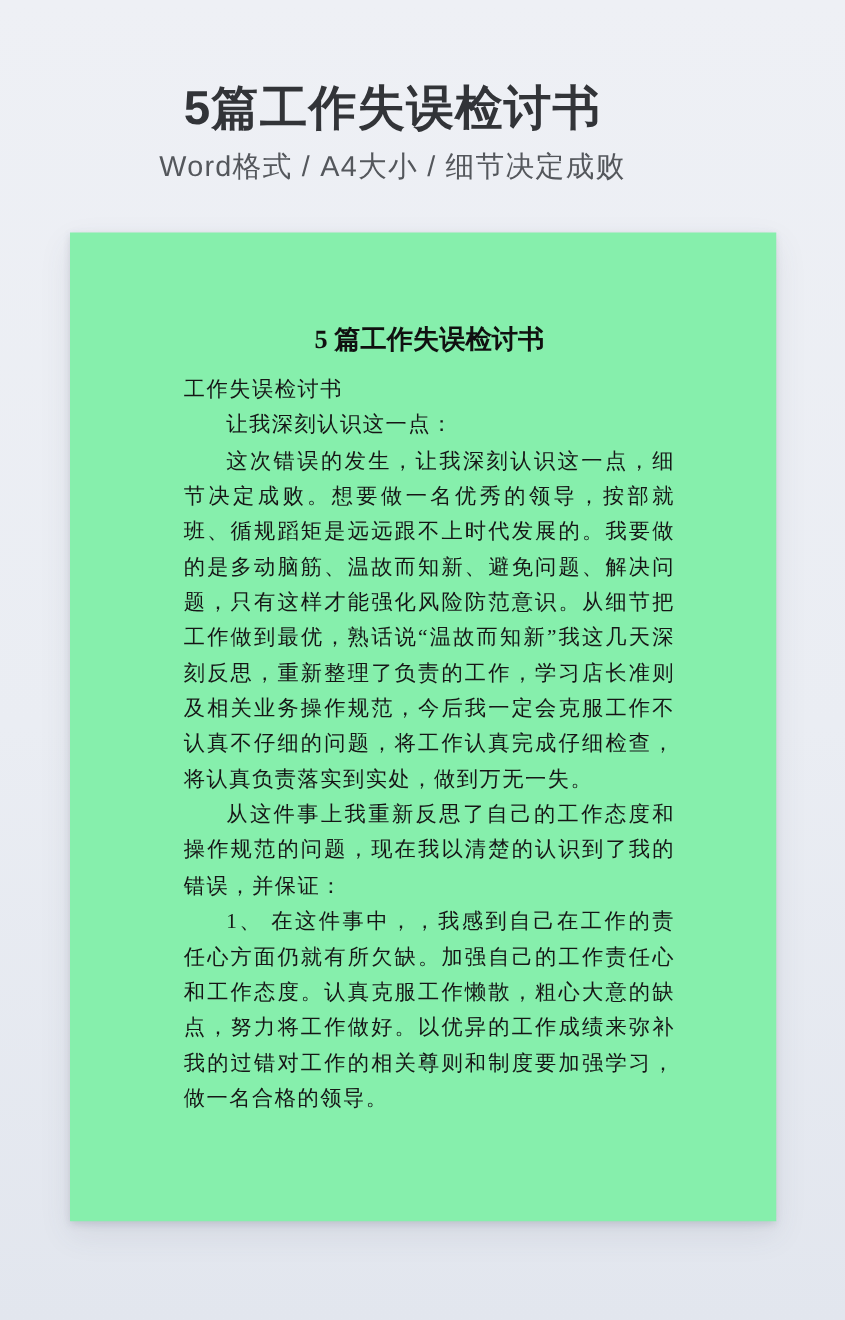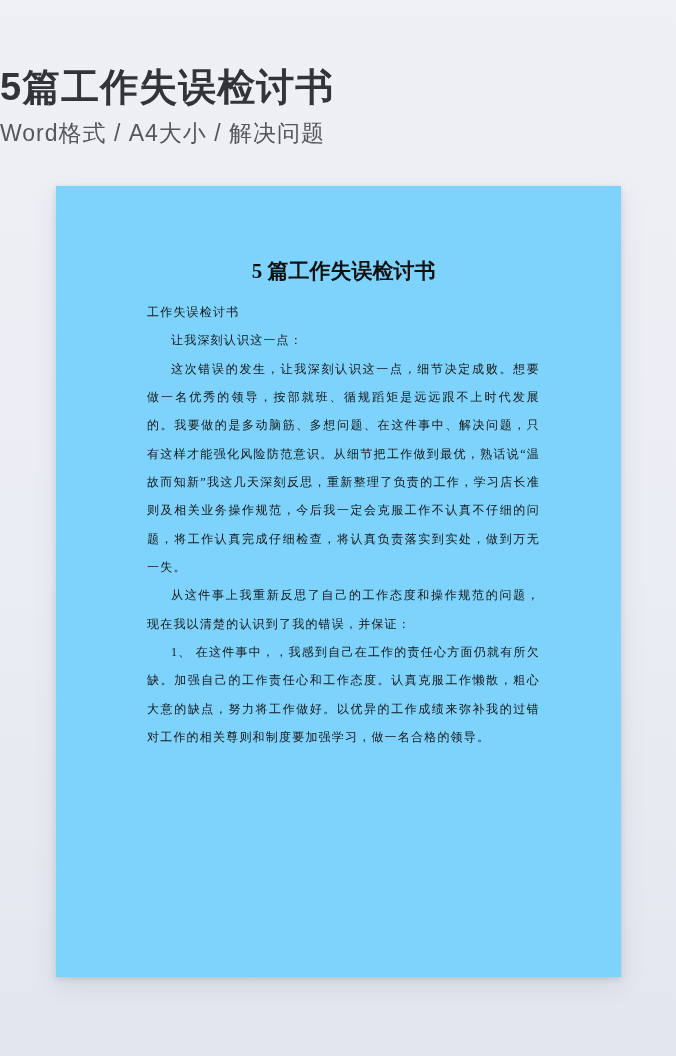--- a/index.html
+++ b/index.html
@@ -11,20 +11,21 @@
     overflow: hidden;
     background: linear-gradient(180deg, #eef0f5 0%, #eaedf3 55%, #e2e6ee 100%);
     font-family: "Liberation Sans", "DejaVu Sans", sans-serif;
   }
 
   
   .preview-header {
     position: absolute;
     top: 0; left: 0;
     width: 628px;
+    text-align: center;
   }
   .preview-title {
     margin-top: 66px;
     font-size: 38px;
     line-height: 42px;
     font-weight: 700;
     color: #323438;
     letter-spacing: 1px;
   }
   .preview-subtitle {
@@ -36,57 +37,57 @@
     letter-spacing: 1px;
   }
 
   
   .document-sheet {
     position: absolute;
     left: 56px;
     top: 186px;
     width: 565px;
     height: 791px;
-    background: #7dd3fc;
+    background: #86efac;
     box-shadow: 0 2px 6px rgba(70, 80, 100, 0.18), 0 10px 24px rgba(70, 80, 100, 0.10);
   }
   .document-body {
     padding: 70px 81px 0 91px;
     font-family: "Liberation Serif", "DejaVu Serif", serif;
     color: #161616;
   }
   .document-title {
     text-align: center;
     font-size: 21px;
     line-height: 30px;
     font-weight: 700;
     margin-bottom: 12px;
     color: #101010;
   }
   .document-body p {
-    font-size: 12px;
+    font-size: 17px;
     line-height: 28.35px;
     letter-spacing: 1.2px;
     text-align: justify;
     color: #161616;
   }
   .document-body p.indent { text-indent: 2em; }
 </style>
 </head>
 <body>
 
 <div class="preview-header">
   <div class="preview-title">5篇工作失误检讨书</div>
-  <div class="preview-subtitle">Word格式 / A4大小 / 解决问题</div>
+  <div class="preview-subtitle">Word格式 / A4大小 / 细节决定成败</div>
 </div>
 
 <div class="document-sheet">
   <div class="document-body">
     <div class="document-title">5 篇工作失误检讨书</div>
     <div id="paragraphs">
         <p>工作失误检讨书</p>
         <p class="indent">让我深刻认识这一点：</p>
-        <p class="indent">这次错误的发生，让我深刻认识这一点，细节决定成败。想要做一名优秀的领导，按部就班、循规蹈矩是远远跟不上时代发展的。我要做的是多动脑筋、多想问题、在这件事中、解决问题，只有这样才能强化风险防范意识。从细节把工作做到最优，熟话说“温故而知新”我这几天深刻反思，重新整理了负责的工作，学习店长准则及相关业务操作规范，今后我一定会克服工作不认真不仔细的问题，将工作认真完成仔细检查，将认真负责落实到实处，做到万无一失。</p>
+        <p class="indent">这次错误的发生，让我深刻认识这一点，细节决定成败。想要做一名优秀的领导，按部就班、循规蹈矩是远远跟不上时代发展的。我要做的是多动脑筋、温故而知新、避免问题、解决问题，只有这样才能强化风险防范意识。从细节把工作做到最优，熟话说“温故而知新”我这几天深刻反思，重新整理了负责的工作，学习店长准则及相关业务操作规范，今后我一定会克服工作不认真不仔细的问题，将工作认真完成仔细检查，将认真负责落实到实处，做到万无一失。</p>
         <p class="indent">从这件事上我重新反思了自己的工作态度和操作规范的问题，现在我以清楚的认识到了我的错误，并保证：</p>
         <p class="indent">1、 在这件事中，，我感到自己在工作的责任心方面仍就有所欠缺。加强自己的工作责任心和工作态度。认真克服工作懒散，粗心大意的缺点，努力将工作做好。以优异的工作成绩来弥补我的过错对工作的相关尊则和制度要加强学习，做一名合格的领导。</p>
       </div>
   </div>
 </div>
 
 </body></html>

